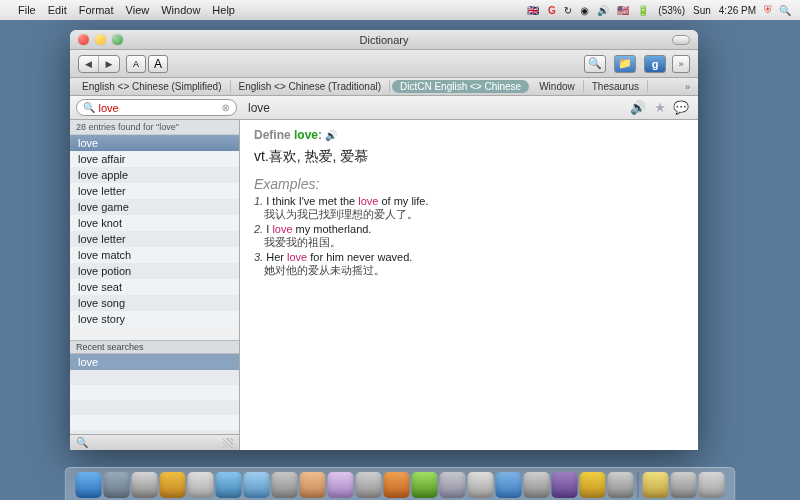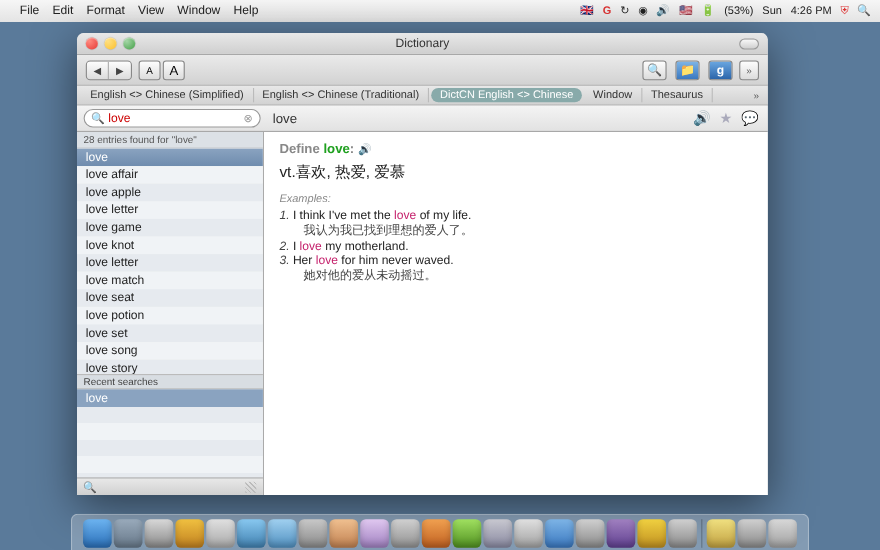--- a/index.html
+++ b/index.html
@@ -64,25 +64,25 @@
 .recent { font-size: 11px; }
 .recent .entry.sel { background: #8aa3c0; color: #fff; }
 .recent-fill { height: 64px; background: repeating-linear-gradient(#e6eaef, #e6eaef 15px, #f0f3f6 15px, #f0f3f6 30px); }
 .sb-bottom { height: 16px; background: linear-gradient(#e8e8e8,#d0d0d0); border-top: 1px solid #aaa; display: flex; align-items: center; padding: 0 6px; font-size: 10px; color: #777; }
 .sb-bottom .dragger { margin-left: auto; width: 10px; height: 10px; background: repeating-linear-gradient(45deg,#bbb,#bbb 1px,transparent 1px,transparent 3px); }
 
 .content { flex: 1; padding: 8px 14px; font-size: 12px; color: #222; overflow: auto; background: #fff; }
 .define-line { color: #888; font-size: 12px; font-weight: bold; margin-bottom: 6px; }
 .define-line .hw { color: #1fa01f; }
 .def { font-size: 14px; margin: 2px 0; font-family: "Songti SC","SimSun",serif; }
-.examples-hdr { margin-top: 10px; font-style: italic; color: #888; font-size: 10px; margin-bottom: 3px; }
+.examples-hdr { margin-top: 10px; font-style: italic; color: #888; font-size: 14px; margin-bottom: 3px; }
 .example { font-size: 11px; margin: 1px 0; }
 .example .num { font-style: italic; color: #444; }
 .example .hw { color: #c41e6a; }
-.example .zh { color: #444; display: block; margin-left: 22px; }
+.example .zh { color: #444; display: block; margin-left: 10px; }
 
 
 .dock { position: absolute; bottom: 0; left: 50%; transform: translateX(-50%); display: flex; align-items: flex-end; gap: 2px; padding: 4px 10px 2px; background: rgba(255,255,255,0.25); border-radius: 6px 6px 0 0; border: 1px solid rgba(255,255,255,0.3); border-bottom: none; }
 .dock .dicon { width: 26px; height: 26px; border-radius: 5px; background: linear-gradient(#9ab,#678); box-shadow: 0 -4px 6px rgba(0,0,0,0.2) inset; }
 .dock .divider { width: 1px; height: 26px; background: rgba(0,0,0,0.25); margin: 0 2px; }
 </style>
 </head>
 <body>
 
 <div class="menubar">
@@ -172,23 +172,22 @@
       <div class="count">28 entries found for "love"</div>
       <div class="entries">
         <div class="entry sel">love</div>
         <div class="entry">love affair</div>
         <div class="entry">love apple</div>
         <div class="entry">love letter</div>
         <div class="entry">love game</div>
         <div class="entry">love knot</div>
         <div class="entry">love letter</div>
         <div class="entry">love match</div>
+        <div class="entry">love potion</div>
         <div class="entry">love seat</div>
-        <div class="entry">love potion</div>
-        <div class="entry">love set</div>
         <div class="entry">love song</div>
         <div class="entry">love story</div>
       </div>
       <div class="recent-hdr">Recent searches</div>
       <div class="recent">
         <div class="entry sel">love</div>
         <div class="recent-fill"></div>
       </div>
       <div class="sb-bottom">
         <span>🔍</span>
@@ -198,21 +197,21 @@
 
     <div class="content">
       <div class="define-line">
         <span>Define</span>
         <span class="hw">love</span>:
         <span style="color:#5a8fd0;font-size:10px;">🔊</span>
       </div>
       <div class="def"><span>vt.</span><span>喜欢, 热爱, 爱慕</span></div>
       <div class="examples-hdr">Examples:</div>
       <div class="example"><span class="num">1.</span> <span>I think I've met the </span><span class="hw">love</span><span> of my life.</span><span class="zh">我认为我已找到理想的爱人了。</span></div>
-      <div class="example"><span class="num">2.</span> <span>I </span><span class="hw">love</span><span> my motherland.</span></div>
+      <div class="example"><span class="num">2.</span> <span>I </span><span class="hw">love</span><span> my motherland.</span><span class="zh">我爱我的祖国。</span></div>
       <div class="example"><span class="num">3.</span> <span>Her </span><span class="hw">love</span><span> for him never waved.</span><span class="zh">她对他的爱从未动摇过。</span></div>
     </div>
   </div>
 </div>
 
 <div class="dock">
   <div class="dicon" style="background:linear-gradient(#6cb3f0,#2a6fb8);"></div>
   <div class="dicon"></div>
   <div class="dicon" style="background:linear-gradient(#d8d8d8,#888);"></div>
   <div class="dicon" style="background:linear-gradient(#f0c040,#c08020);"></div>

